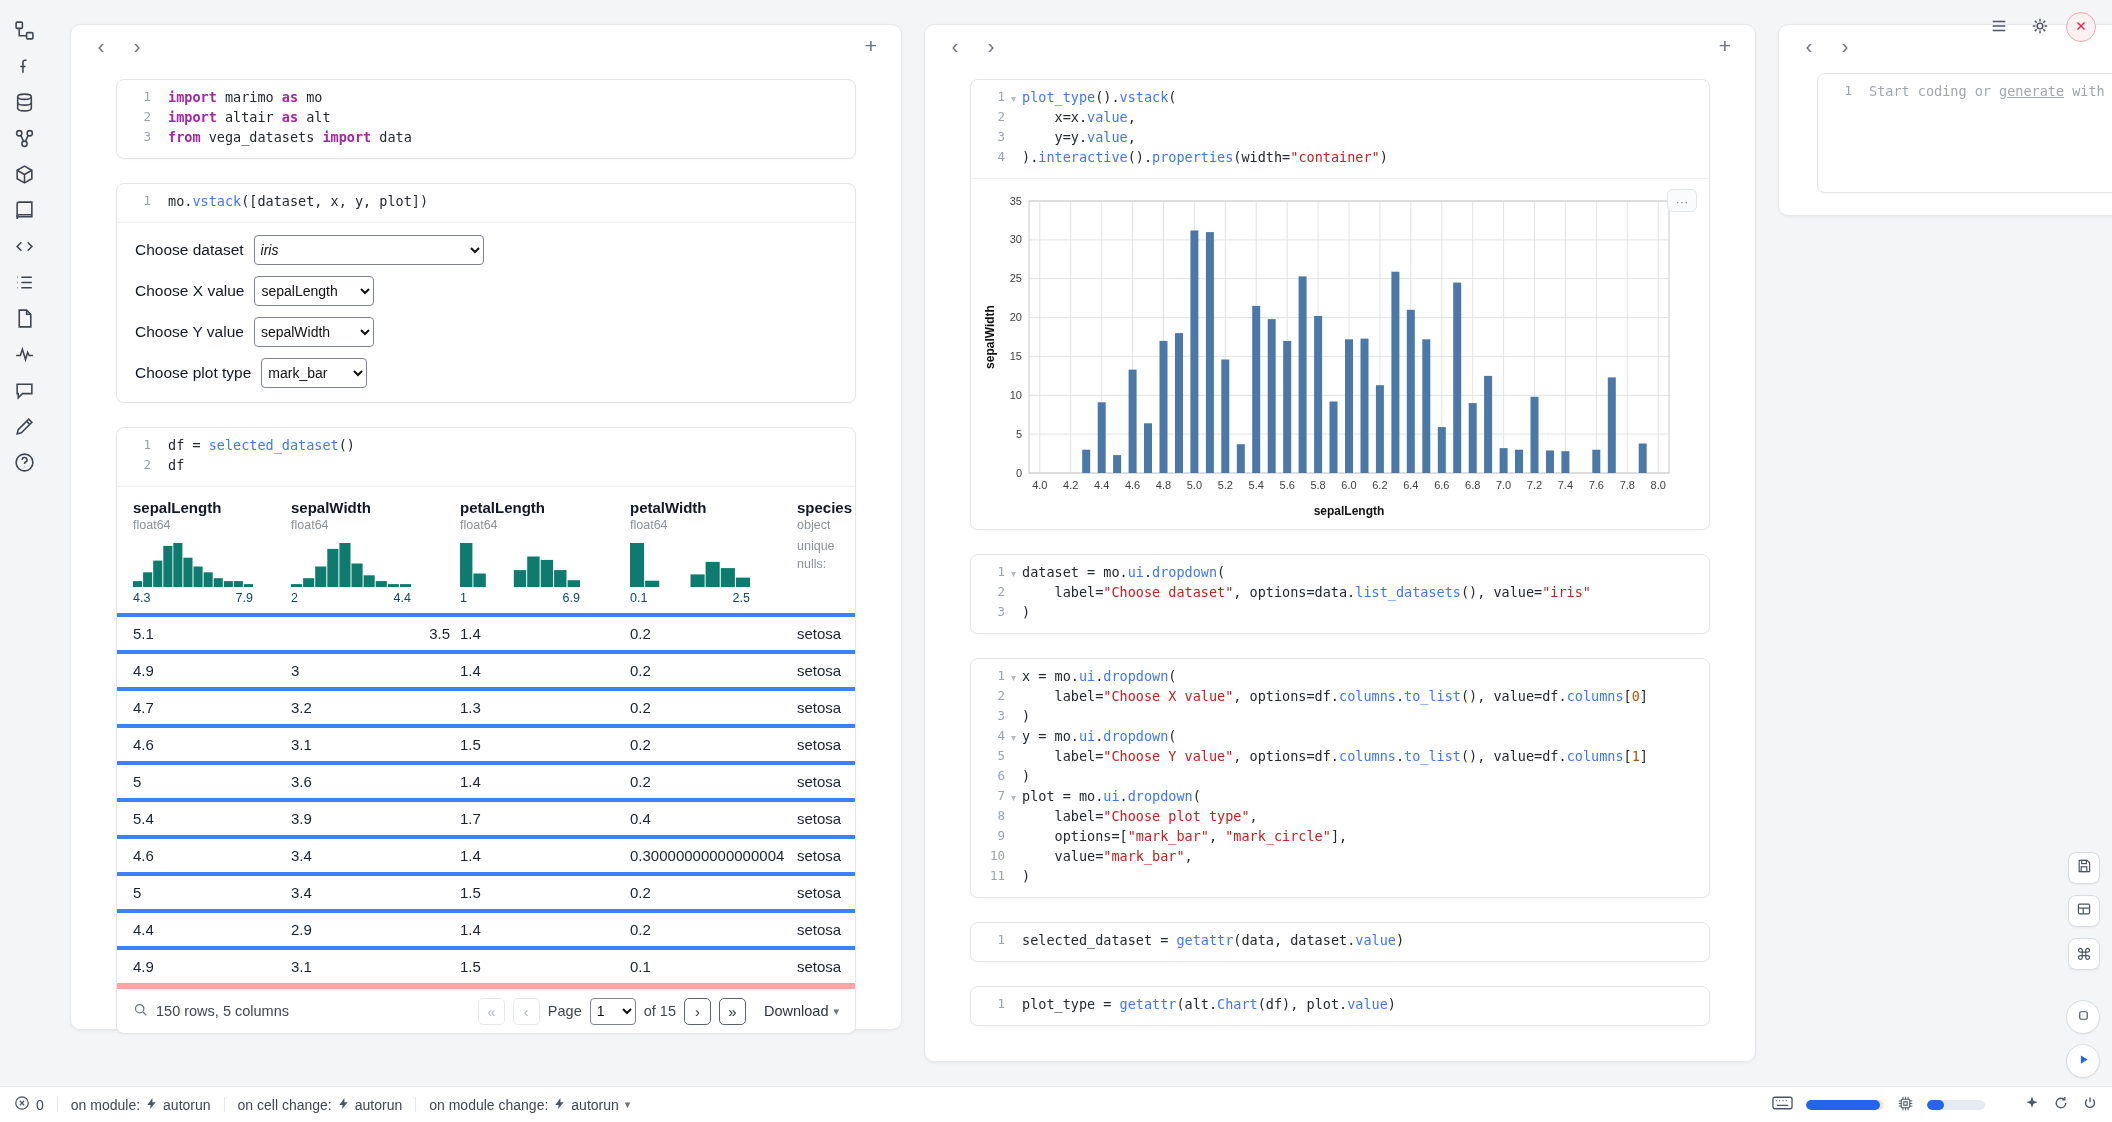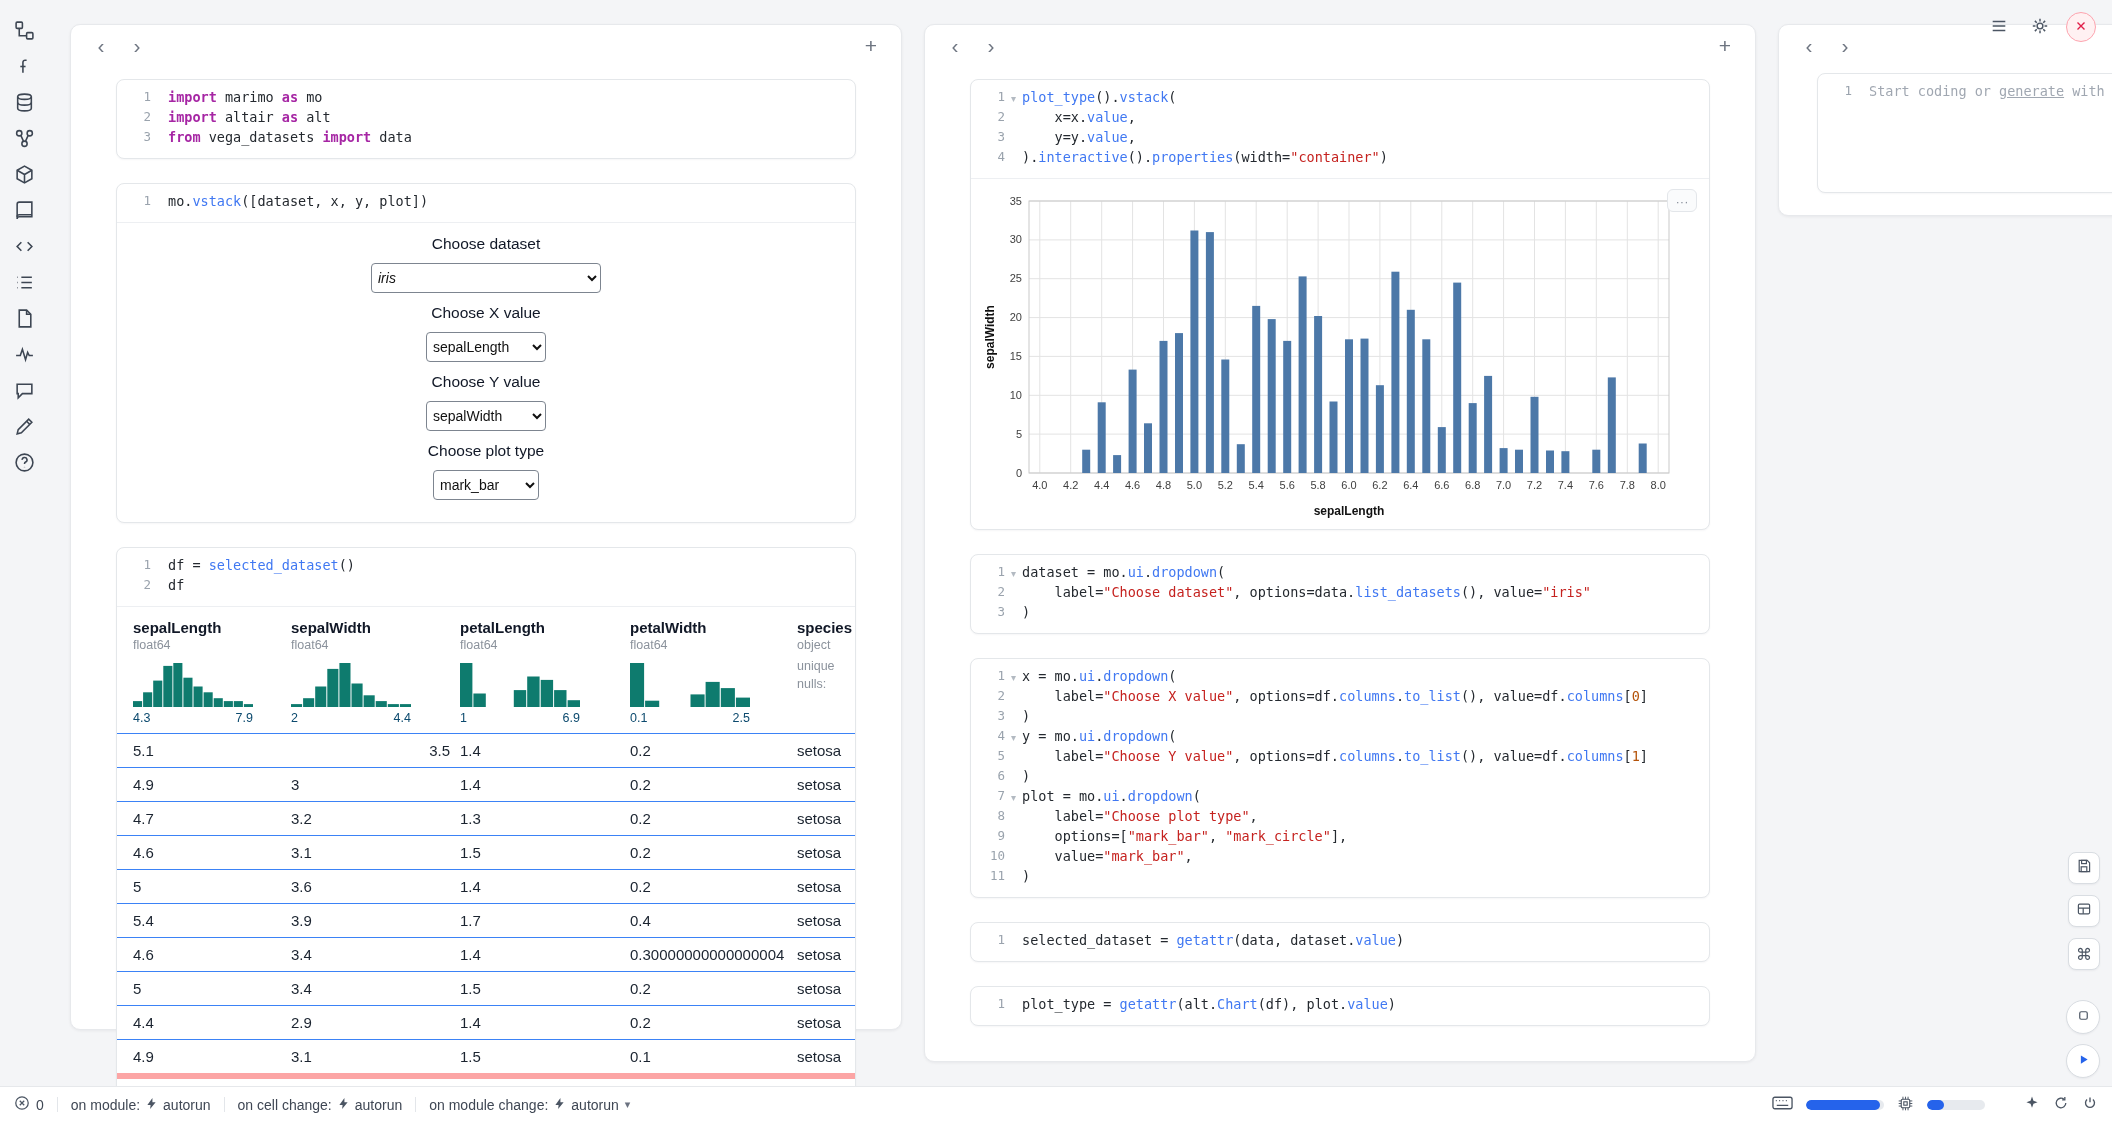--- a/index.html
+++ b/index.html
@@ -30,35 +30,35 @@
   .fold{width:17px;text-align:center;color:#b3bac2;font-size:10px;flex:none;cursor:pointer;}
   .codetext{font:13.5px "DejaVu Sans Mono",monospace;color:#24292f;white-space:pre;}
   .tok-kw{color:#a626a4;font-weight:600;}
   .tok-str{color:#c5221f;}
   .tok-fn{color:#4078f2;}
   .tok-num{color:#b45309;}
   .divider{border-top:1px solid #edeff2;}
 
   
   .controls{padding:12px 18px 14px;}
-  .ctl-row{display:flex;align-items:center;gap:10px;margin-bottom:11px;flex-direction:column;}
-  .ctl-row:last-child{margin-bottom:8px;}
+  .ctl-row{display:flex;align-items:center;gap:10px;margin-bottom:11px;}
+  .ctl-row:last-child{margin-bottom:0;}
   .ctl-label{font-size:15.5px;color:#111827;}
   select{height:30px;border:1px solid #7d8590;border-radius:4px;background:#fff;font:14px "Liberation Sans",sans-serif;color:#111;padding:0 2px;cursor:pointer;}
 
   
   .dtable{border-top:1px solid #edeff2;}
   .thead{display:flex;padding:12px 0 8px 16px;overflow:hidden;}
   .th{flex:none;padding-right:10px;box-sizing:border-box;overflow:hidden;}
   .th-name{font-size:15px;font-weight:700;color:#111827;white-space:nowrap;}
   .th-type{font-size:12.5px;color:#8b929c;margin:2px 0 7px;}
   .hist svg{display:block;}
   .th-range{display:flex;justify-content:space-between;font-size:12.5px;color:#0c4a6e;margin-top:4px;width:120px;}
   .th-stat{font-size:12.5px;color:#8b929c;margin-top:4px;white-space:nowrap;}
-  .trow{display:flex;height:33px;align-items:center;border-top:1px solid #3b82f6;padding-left:16px;overflow:hidden;}
+  .trow{display:flex;height:33px;align-items:center;border-top:4px solid #3b82f6;padding-left:16px;overflow:hidden;}
   .td{flex:none;font-size:15px;color:#1b2430;white-space:nowrap;overflow:hidden;padding-right:10px;box-sizing:border-box;}
   .tfoot{display:flex;align-items:center;border-top:6px solid #fca5a5;height:44px;padding:0 16px;gap:8px;font-size:14.5px;color:#3f4754;}
   .tf-spacer{flex:1;}
   .pg-btn{width:27px;height:27px;border-radius:5px;background:#fff;display:flex;align-items:center;justify-content:center;font-size:15px;cursor:pointer;box-sizing:border-box;}
   .pg-btn.dim{border:1px solid #e7e9ec;color:#b3bac2;}
   .pg-btn.on{border:1px solid #5b6470;color:#1f2937;}
   .page-select{width:46px;height:27px;}
   .download{display:flex;align-items:center;gap:5px;margin-left:10px;color:#2b3442;cursor:pointer;}
   .chev{color:#6b7280;font-size:11px;}
 

